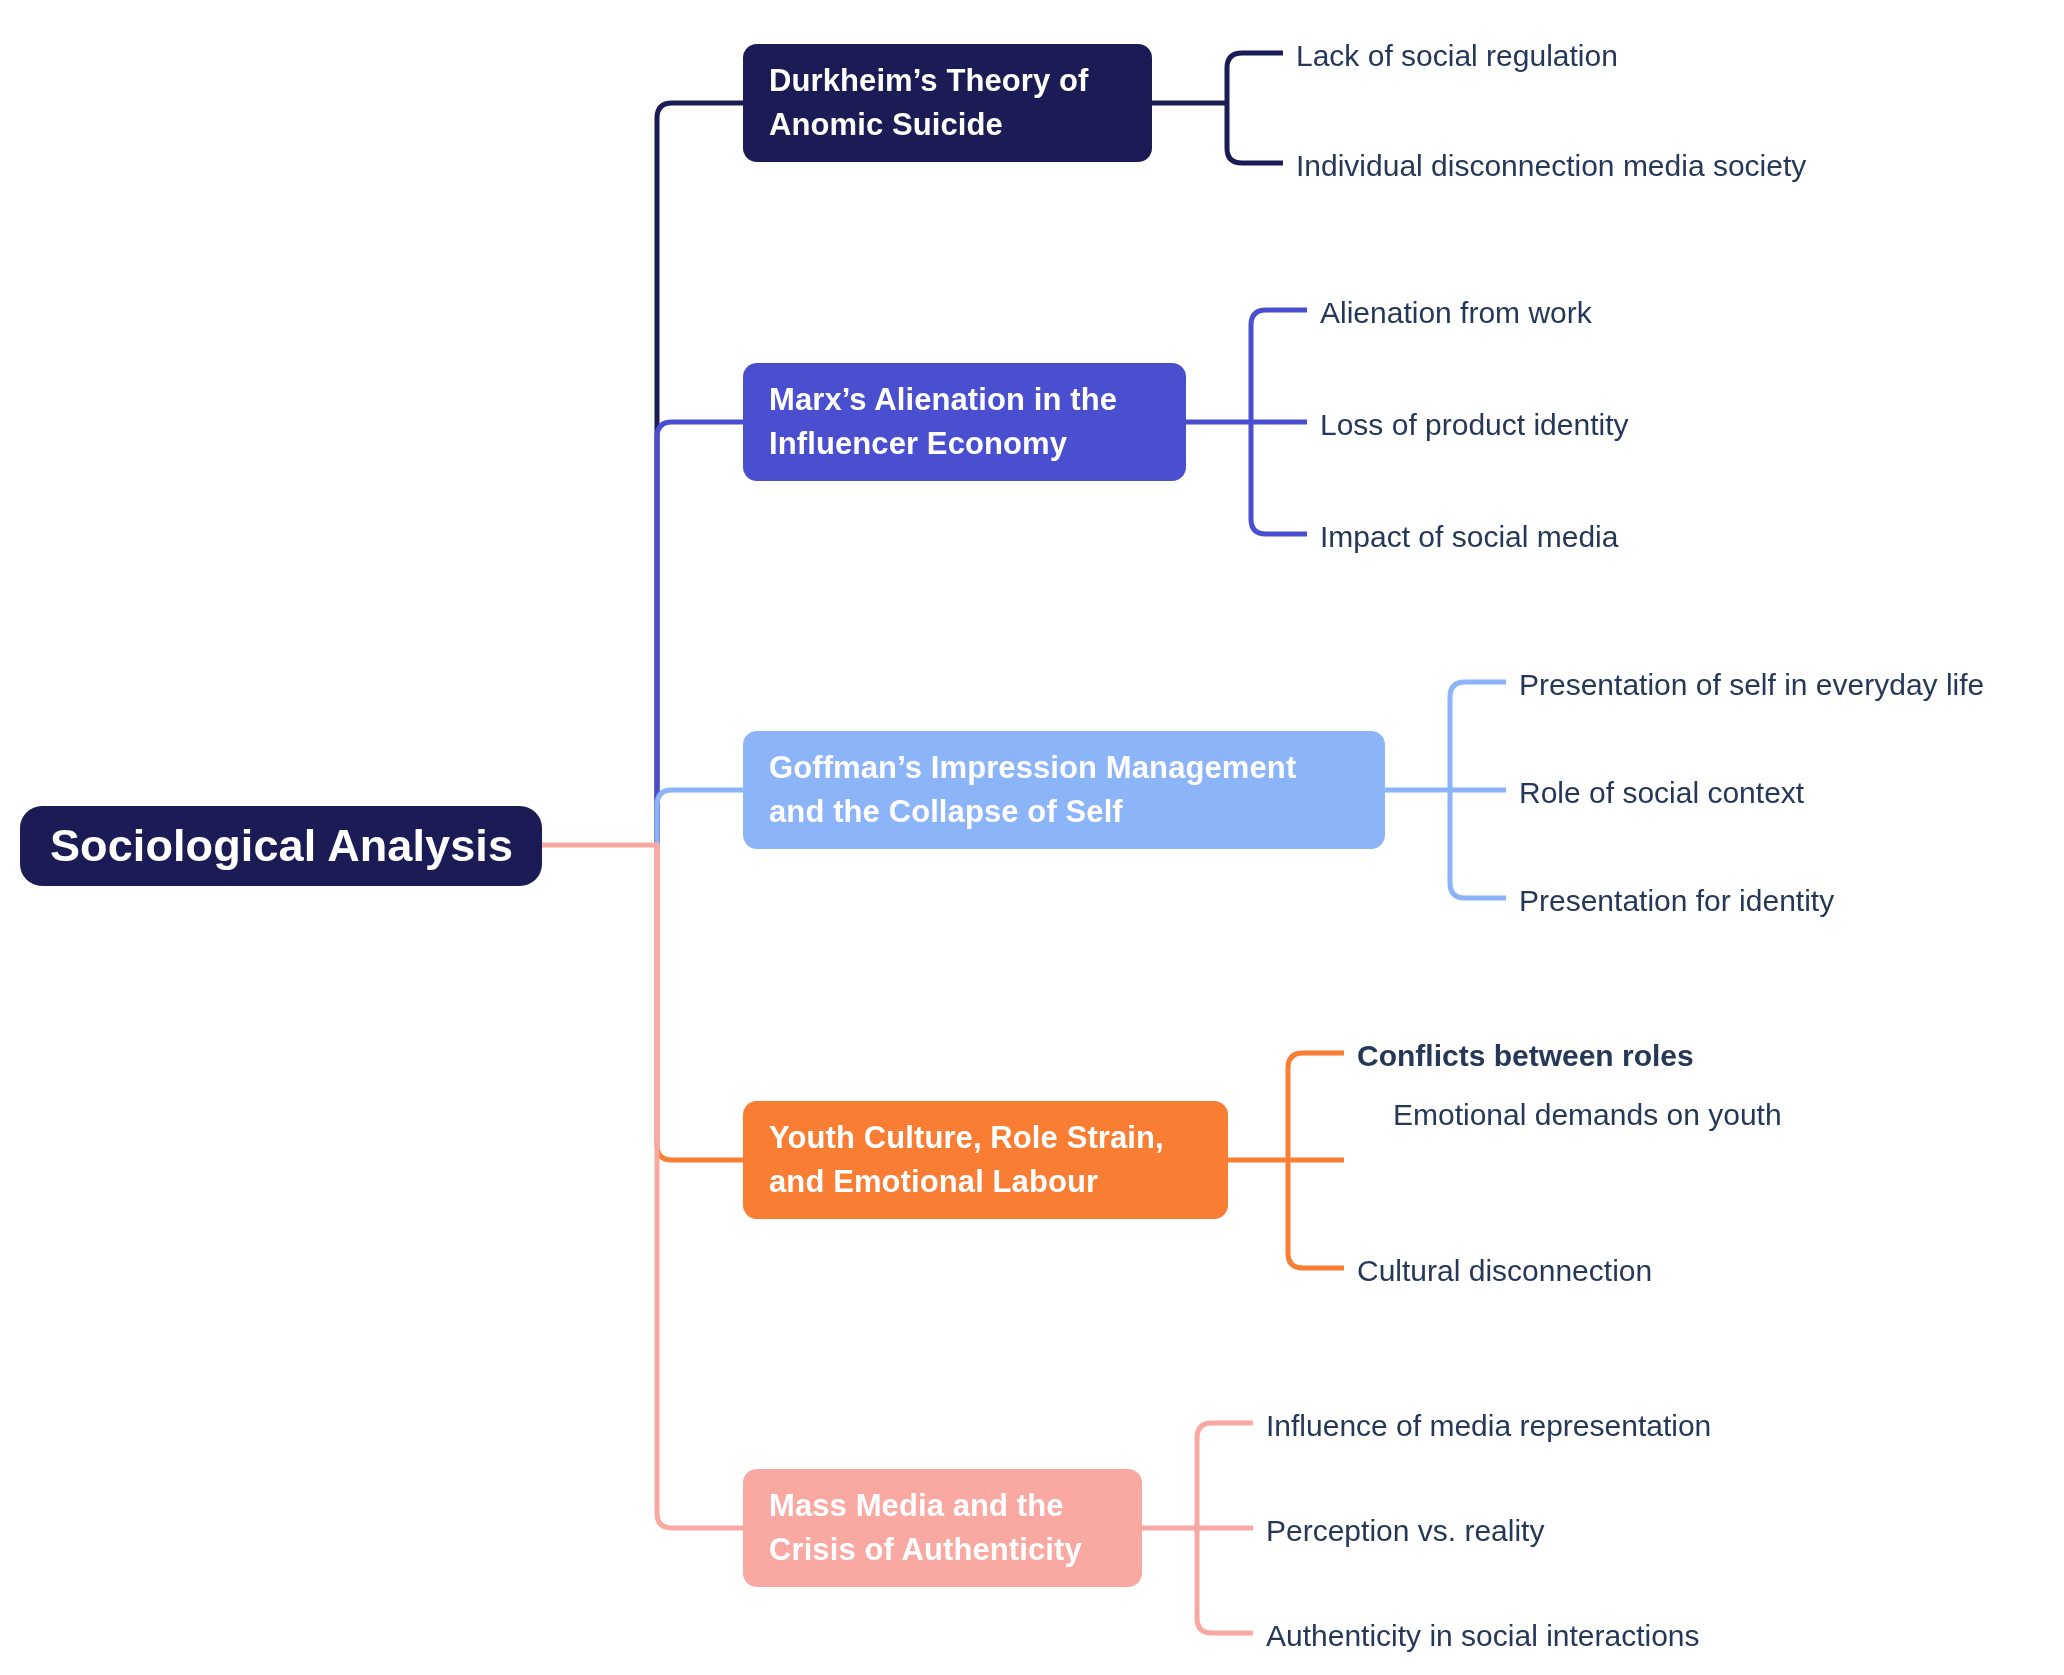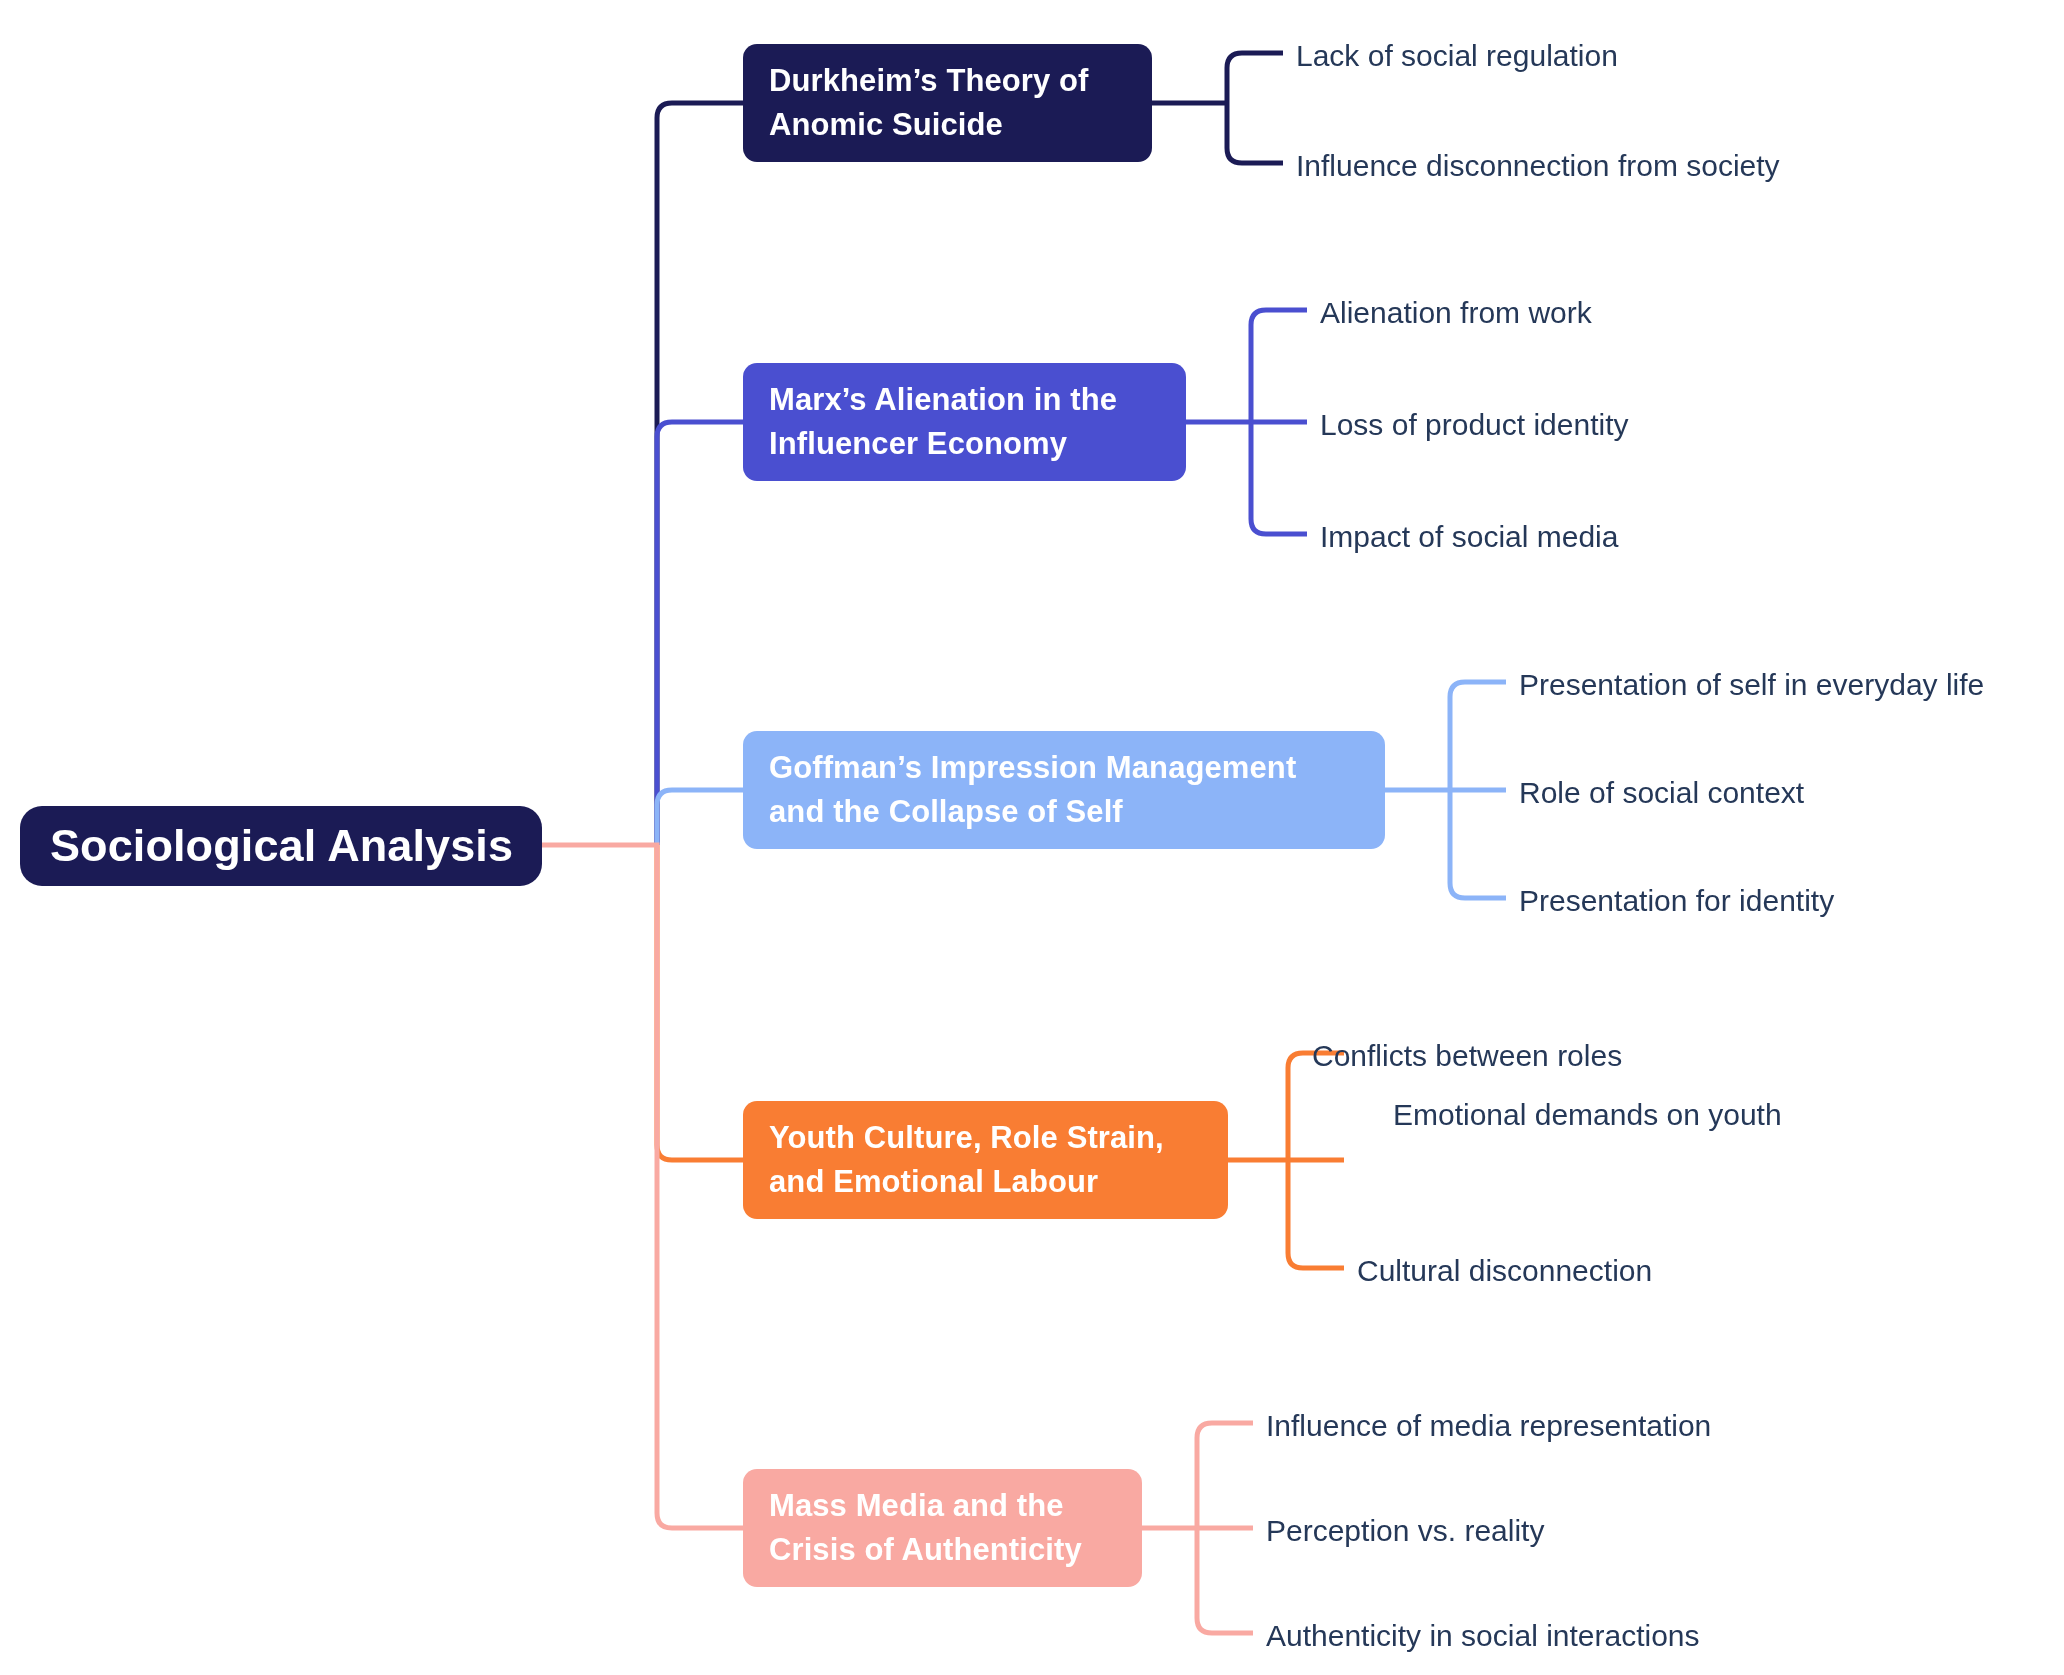--- a/index.html
+++ b/index.html
@@ -108,21 +108,21 @@
 
   <div class="node" id="root-node" style="left:20px; top:806px; width:522px; height:80px; background:#1b1b55;">
     <span class="line">Sociological Analysis</span>
   </div>
 
   <div class="node branch-node" style="left:743px; top:44px; width:409px; height:118px; background:#1b1b55;">
     <span class="line">Durkheim’s Theory of</span>
     <span class="line">Anomic Suicide</span>
   </div>
   <div class="leaf" style="left:1296px; top:41px;">Lack of social regulation</div>
-  <div class="leaf" style="left:1296px; top:151px;">Influence disconnection from society</div>
+  <div class="leaf" style="left:1296px; top:151px;">Individual disconnection media society</div>
 
   <div class="node branch-node" style="left:743px; top:363px; width:443px; height:118px; background:#4a4fd0;">
     <span class="line">Marx’s Alienation in the</span>
     <span class="line">Influencer Economy</span>
   </div>
   <div class="leaf" style="left:1320px; top:298px;">Alienation from work</div>
   <div class="leaf" style="left:1320px; top:410px;">Loss of product identity</div>
   <div class="leaf" style="left:1320px; top:522px;">Impact of social media</div>
 
   <div class="node branch-node" style="left:743px; top:731px; width:642px; height:118px; background:#8cb4f8;">
@@ -130,21 +130,21 @@
     <span class="line">and the Collapse of Self</span>
   </div>
   <div class="leaf" style="left:1519px; top:670px;">Presentation of self in everyday life</div>
   <div class="leaf" style="left:1519px; top:778px;">Role of social context</div>
   <div class="leaf" style="left:1519px; top:886px;">Presentation for identity</div>
 
   <div class="node branch-node" style="left:743px; top:1101px; width:485px; height:118px; background:#f97d33;">
     <span class="line">Youth Culture, Role Strain,</span>
     <span class="line">and Emotional Labour</span>
   </div>
-  <div class="leaf" style="left:1312px; top:1041px;">Conflicts between roles</div>
+  <div class="leaf" style="left:1357px; top:1041px;font-weight:bold;">Conflicts between roles</div>
   <div class="leaf" style="left:1357px; top:1100px;margin-left:36px;">Emotional demands on youth</div>
   <div class="leaf" style="left:1357px; top:1256px;">Cultural disconnection</div>
 
   <div class="node branch-node" style="left:743px; top:1469px; width:399px; height:118px; background:#f9a9a2;">
     <span class="line">Mass Media and the</span>
     <span class="line">Crisis of Authenticity</span>
   </div>
   <div class="leaf" style="left:1266px; top:1411px;">Influence of media representation</div>
   <div class="leaf" style="left:1266px; top:1516px;">Perception vs. reality</div>
   <div class="leaf" style="left:1266px; top:1621px;">Authenticity in social interactions</div>

